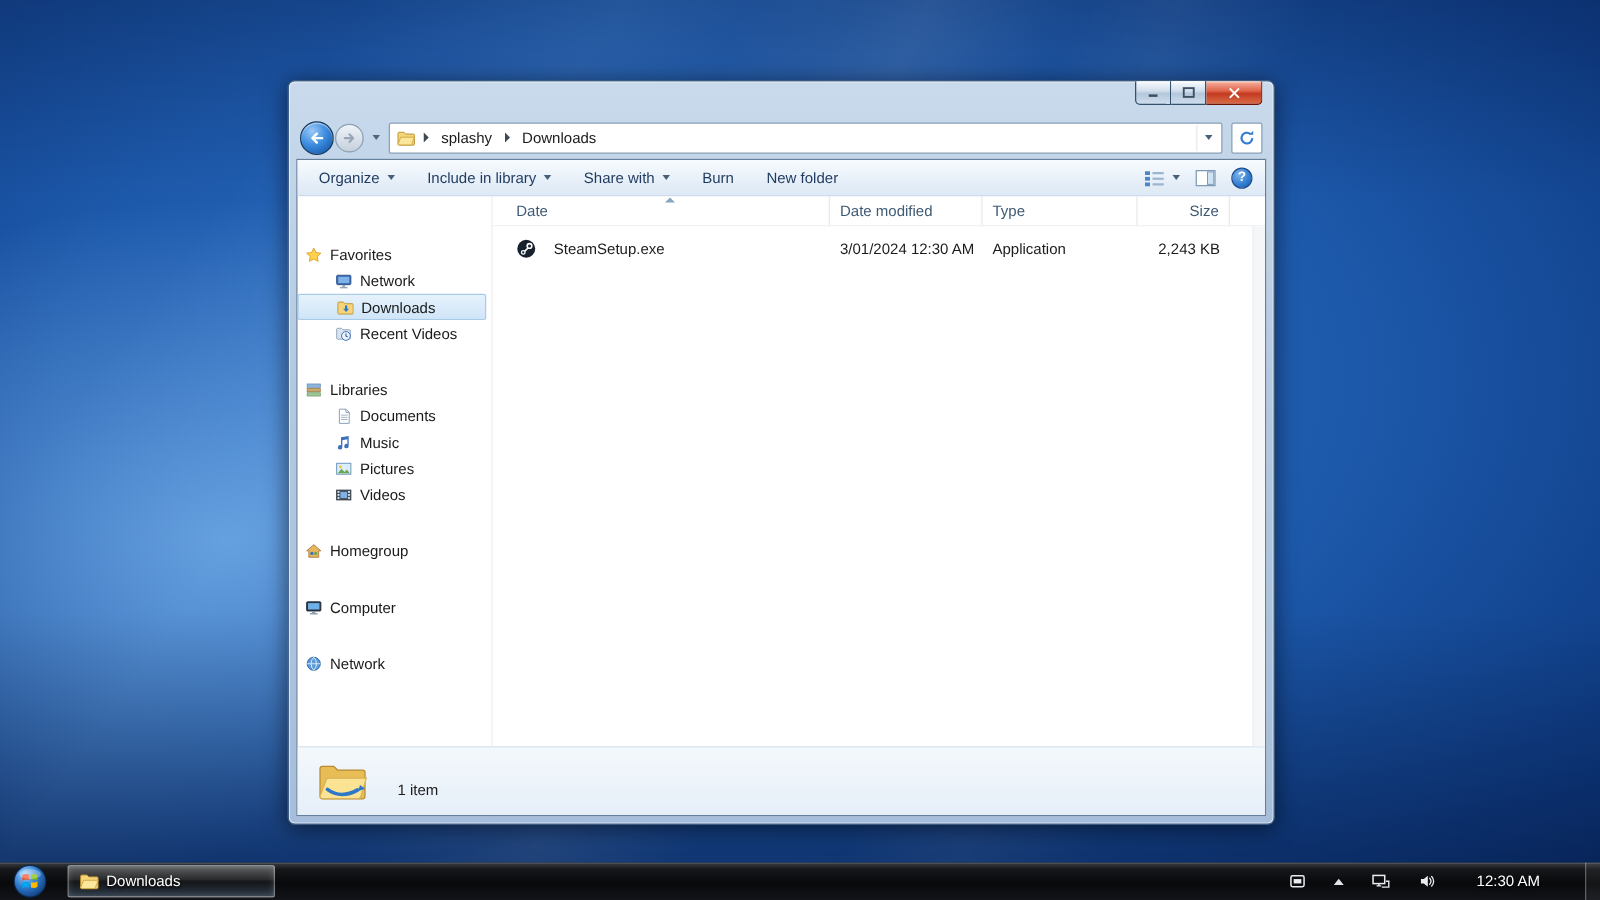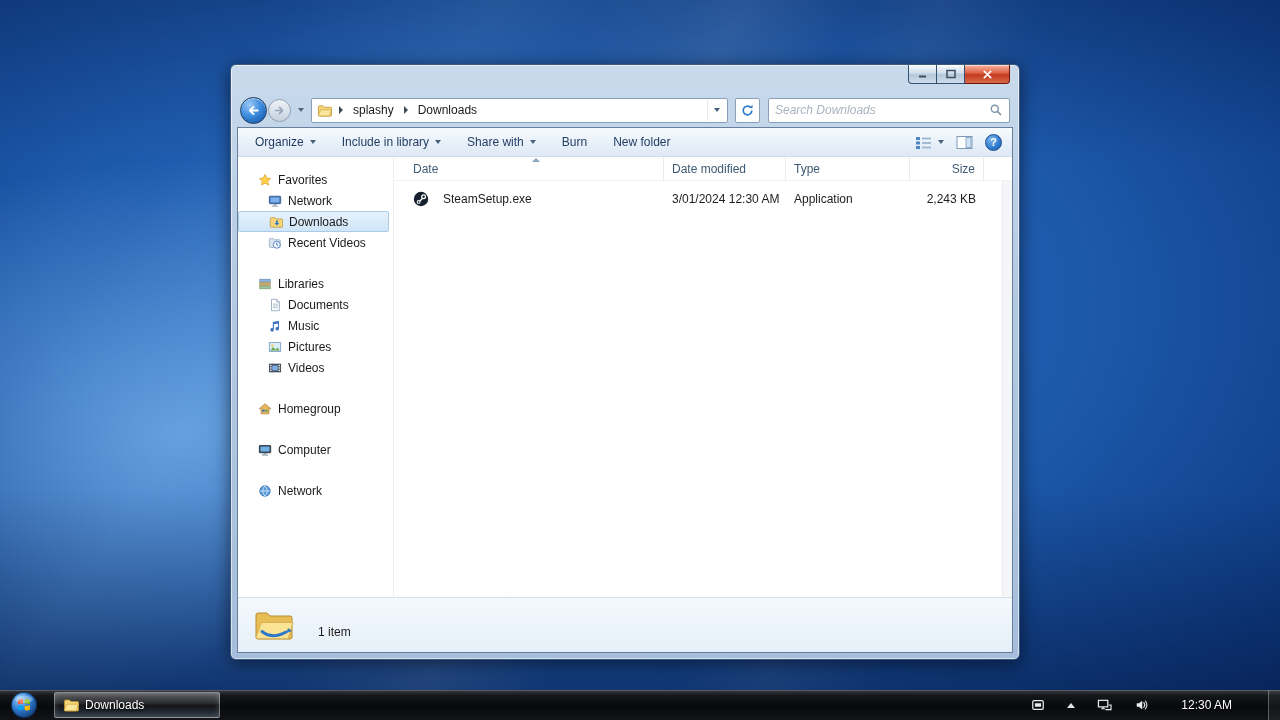--- a/index.html
+++ b/index.html
@@ -84,21 +84,21 @@
   .help-circle{ width:17px; height:17px; border-radius:50%; border:1px solid #1c4d8e; color:#fff; font-weight:bold; font-size:11px;
                 display:flex; align-items:center; justify-content:center;
                 background:radial-gradient(circle at 35% 30%, #7db4ea, #2f7cd0 60%, #1b5aa8); }
 
   .main{ flex:1; display:flex; min-height:0; }
 
   
   .sidebar{ width:156px; flex:0 0 156px; padding-top:12px; border-right:1px solid #f0f0f0; overflow:hidden; }
   .nav-group{ margin-bottom:20px; }
   .nav-row{ height:21px; display:flex; align-items:center; gap:6px; cursor:default; color:#1a1a1a; }
-  .nav-row.group{ padding-left:20px; }
+  .nav-row.group{ padding-left:6px;margin-top:24px; }
   .nav-row.child{ padding-left:30px; }
   .nav-row.selected{ background:linear-gradient(180deg,#e6f2fc,#cfe5f8); border:1px solid #a9cbe8; border-radius:2px; margin-right:4px; }
   .nicon{ width:14px; height:14px; flex:0 0 14px; display:flex; align-items:center; justify-content:center; }
 
   
   .filepane{ flex:1; position:relative; display:flex; flex-direction:column; min-width:0; }
   .colheaders{ position:relative; height:24px; flex:0 0 24px; display:flex; color:#3e5a74; border-bottom:1px solid #f2f2f2; }
   .colh{ display:flex; align-items:center; padding-left:8px; border-right:1px solid #eaeaea; height:100%; cursor:default; }
   .colh.c-name{ width:270px; padding-left:19px; }
   .colh.c-date{ width:122px; }
@@ -198,27 +198,20 @@
           </span>
       </div>
 
       <div class="refresh-btn">
         <svg width="15" height="15" viewBox="0 0 16 16">
           <path d="M12.6 8a4.6 4.6 0 1 1-1.5-3.4" stroke="#2f7cd0" stroke-width="1.8" fill="none"></path>
           <path d="M13.4 1.8v3.4h-3.4z" fill="#2f7cd0"></path>
         </svg>
       </div>
 
-      <div class="searchbox">
-        <input type="text" placeholder="Search Downloads" style="">
-        <svg width="14" height="14" viewBox="0 0 16 16">
-          <circle cx="6.6" cy="6.6" r="4" stroke="#7d93ab" stroke-width="1.6" fill="none"></circle>
-          <path d="M9.8 9.8l3.4 3.4" stroke="#7d93ab" stroke-width="1.8" stroke-linecap="round"></path>
-        </svg>
-      </div>
     </div>
 
     <div class="client">
 
       <div class="toolbar">
         <div class="tb-item">
           <span>Organize</span>
           <span class="dd"></span>
         </div>
         <div class="tb-item">

